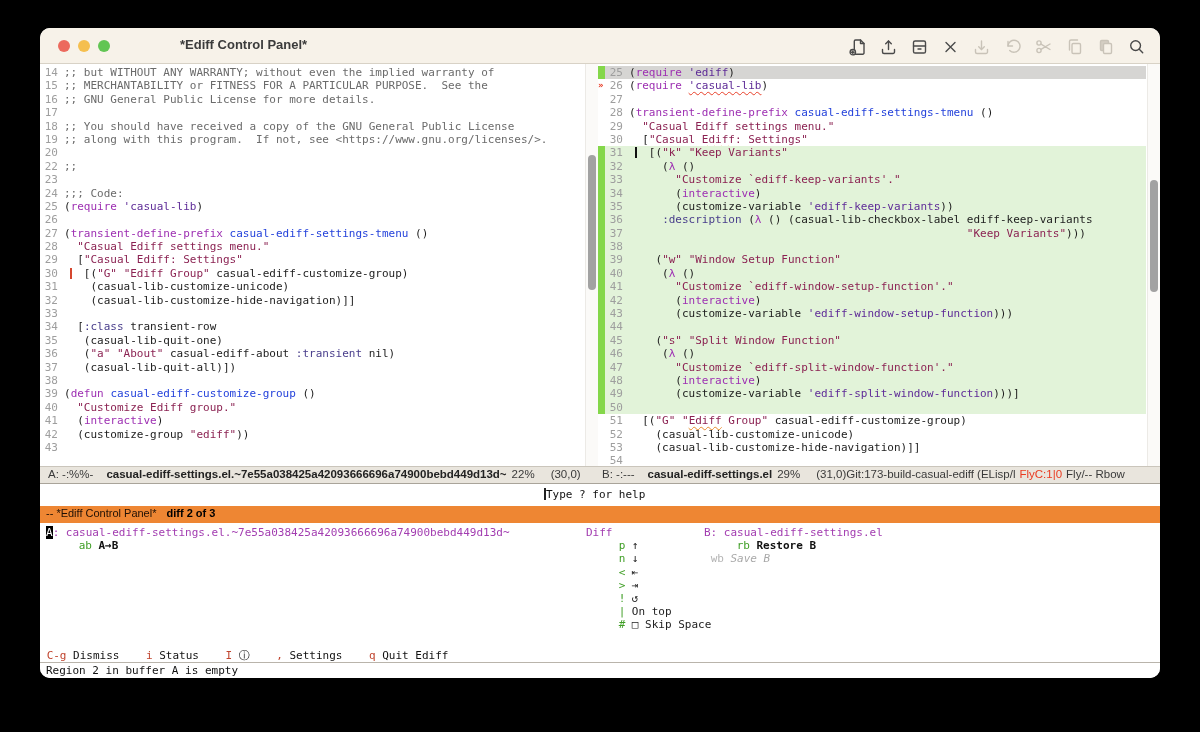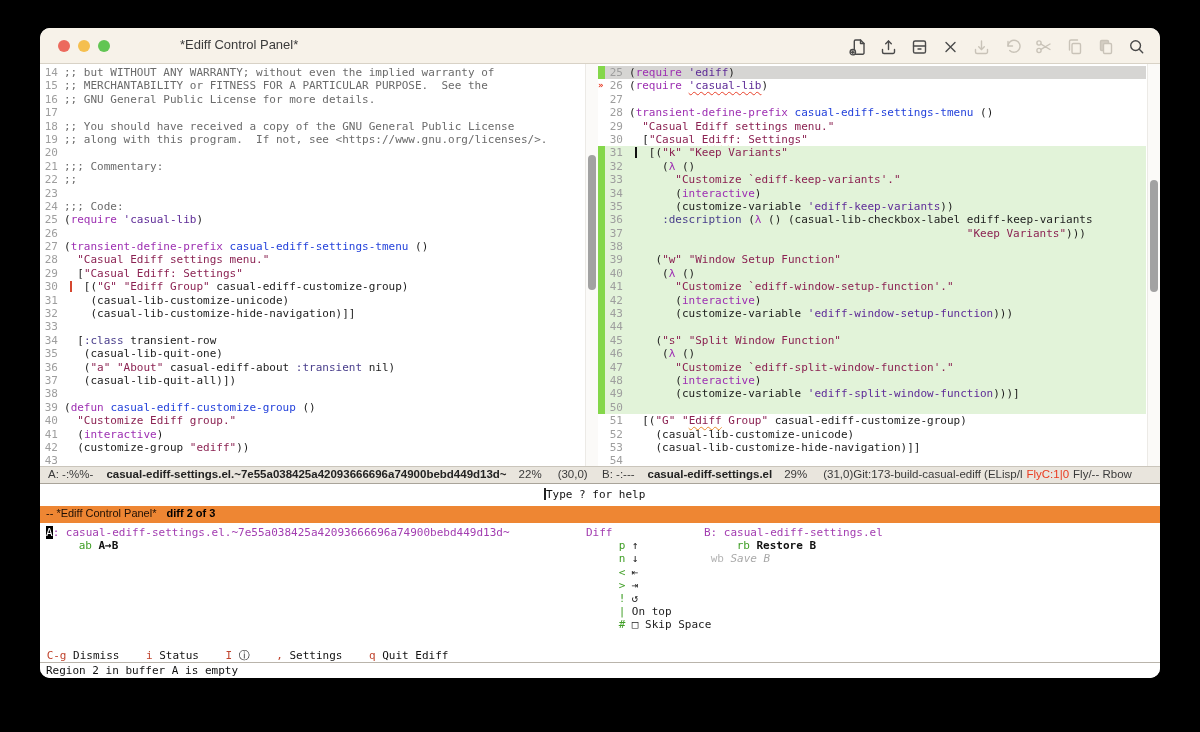--- a/index.html
+++ b/index.html
@@ -16,21 +16,21 @@
   body{font-family:"Liberation Sans",sans-serif;}
   .window{position:absolute;left:40px;top:28px;width:1120px;height:650px;
     background:#fff;border-radius:10px;overflow:hidden;
     box-shadow:0 0 0 1px rgba(0,0,0,.4),0 18px 40px rgba(0,0,0,.55);}
   
   .titlebar{position:absolute;left:0;top:0;width:100%;height:36px;background:var(--chrome);
     border-bottom:1px solid var(--chrome-border);}
   .lights{position:absolute;left:18px;top:12px;display:flex;gap:8px;}
   .light{width:12px;height:12px;border-radius:50%;}
   .l-close{background:#ec6a5e;} .l-min{background:#f5bf4f;} .l-zoom{background:#62c554;}
-  .title{position:absolute;left:140px;top:9px;font-size:13px;font-weight:normal;color:#3b3b3b;text-align:right;}
+  .title{position:absolute;left:140px;top:9px;font-size:13px;font-weight:bold;color:#3b3b3b;text-align:right;}
   .toolbar{position:absolute;right:14px;top:7px;display:flex;gap:11px;align-items:center;}
   .tbtn{width:20px;height:22px;display:flex;align-items:center;justify-content:center;}
   
   .codearea{position:absolute;left:0;top:36px;width:100%;height:402px;background:#fff;
     font-family:"DejaVu Sans Mono",monospace;font-size:11px;line-height:13.4px;}
   .pane{position:absolute;top:0;height:456px;overflow:hidden;padding-left:39px;}
   .pane-a{left:0;width:558px;}
   .pane-b{left:558px;width:562px;}
   .lines{position:absolute;left:0;top:2px;}
   .pane-a .lines{width:545px;}
@@ -57,21 +57,21 @@
   .thumb.a{top:91px;height:135px;}
   .thumb.b{top:116px;height:112px;}
   
   .modelines{position:absolute;left:0;top:438px;width:100%;height:18px;display:flex;
     background:var(--mode-bg);border-top:1px solid var(--mode-border-t);border-bottom:1px solid var(--mode-border-b);
     font-size:11.5px;color:#3a3a3a;}
   .ml{white-space:nowrap;overflow:hidden;padding-top:1px;}
   .ml-a{width:558px;padding-left:8px;}
   .ml-b{width:562px;padding-left:4px;}
   .mlf{font-weight:bold;margin-left:13px;color:#222;}
-  .mlx{margin-left:12px;} .mlpos{margin-left:16px;}
+  .mlx{margin-left:5px;} .mlpos{margin-left:16px;}
   .mlg{} .mlg2{margin-left:4px;}
   .flyc{color:var(--flyc);font-weight:normal;margin-left:4px;}
   
   .minibuf{position:absolute;left:0;top:456px;width:100%;height:22px;background:#fff;
     font-family:"DejaVu Sans Mono",monospace;font-size:11px;color:#111;}
   .minibuf .txt{position:absolute;left:506px;top:4px;}
   .mbcursor{position:absolute;left:504px;top:4px;width:1.5px;height:12px;background:#222;}
   
   .ediff-header{position:absolute;left:0;top:478px;width:100%;height:17px;background:var(--orange);
     font-size:11px;color:#1f1005;padding:1px 0 0 6px;}
@@ -178,21 +178,20 @@
   <div class="codearea">
     <div class="pane pane-a">
       <div class="lines" id="linesA">
           <div class="line"><span class="lnum">14</span><span class="code"><span class="seg-c">;; but WITHOUT ANY WARRANTY; without even the implied warranty of</span></span></div>
           <div class="line"><span class="lnum">15</span><span class="code"><span class="seg-c">;; MERCHANTABILITY or FITNESS FOR A PARTICULAR PURPOSE.  See the</span></span></div>
           <div class="line"><span class="lnum">16</span><span class="code"><span class="seg-c">;; GNU General Public License for more details.</span></span></div>
           <div class="line"><span class="lnum">17</span><span class="code"></span></div>
           <div class="line"><span class="lnum">18</span><span class="code"><span class="seg-c">;; You should have received a copy of the GNU General Public License</span></span></div>
           <div class="line"><span class="lnum">19</span><span class="code"><span class="seg-c">;; along with this program.  If not, see &lt;https://www.gnu.org/licenses/&gt;.</span></span></div>
           <div class="line"><span class="lnum">20</span><span class="code"></span></div>
-          <div class="line"><span class="lnum">21</span><span class="code"><span class="seg-c">;;; Commentary:</span></span></div>
           <div class="line"><span class="lnum">22</span><span class="code"><span class="seg-c">;;</span></span></div>
           <div class="line"><span class="lnum">23</span><span class="code"></span></div>
           <div class="line"><span class="lnum">24</span><span class="code"><span class="seg-c">;;; Code:</span></span></div>
           <div class="line"><span class="lnum">25</span><span class="code"><span class="seg-d">(</span><span class="seg-k">require</span><span class="seg-d"> </span><span class="seg-q">'casual-lib</span><span class="seg-d">)</span></span></div>
           <div class="line"><span class="lnum">26</span><span class="code"></span></div>
           <div class="line"><span class="lnum">27</span><span class="code"><span class="seg-d">(</span><span class="seg-k">transient-define-prefix</span><span class="seg-d"> </span><span class="seg-f">casual-ediff-settings-tmenu</span><span class="seg-d"> ()</span></span></div>
           <div class="line"><span class="lnum">28</span><span class="code"><span class="seg-d">  </span><span class="seg-s">"Casual Ediff settings menu."</span></span></div>
           <div class="line"><span class="lnum">29</span><span class="code"><span class="seg-d">  [</span><span class="seg-s">"Casual Ediff: Settings"</span></span></div>
           <div class="line"><span class="lnum">30</span><span class="cursorbar red"></span><span class="code"><span class="seg-d">   [(</span><span class="seg-s">"G"</span><span class="seg-d"> </span><span class="seg-s">"Ediff Group"</span><span class="seg-d"> casual-ediff-customize-group)</span></span></div>
           <div class="line"><span class="lnum">31</span><span class="code"><span class="seg-d">    (casual-lib-customize-unicode)</span></span></div>

